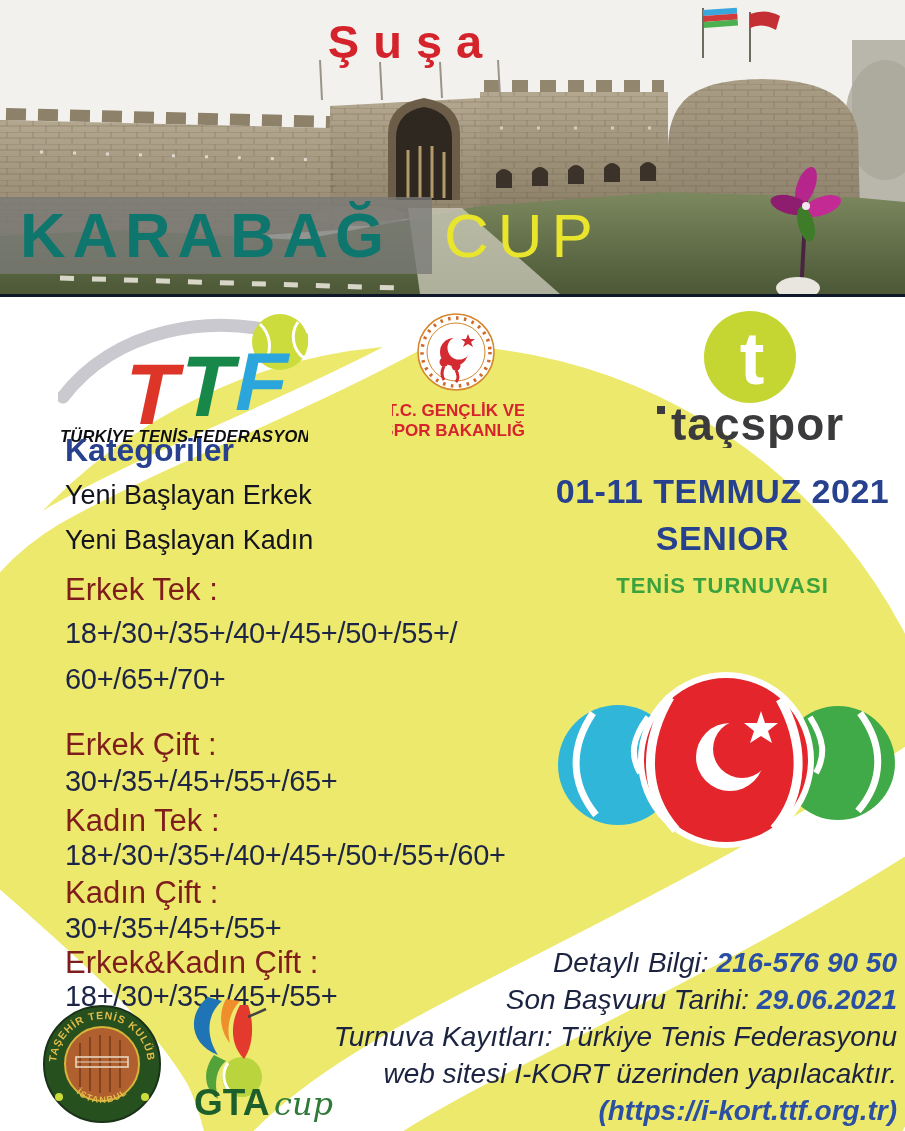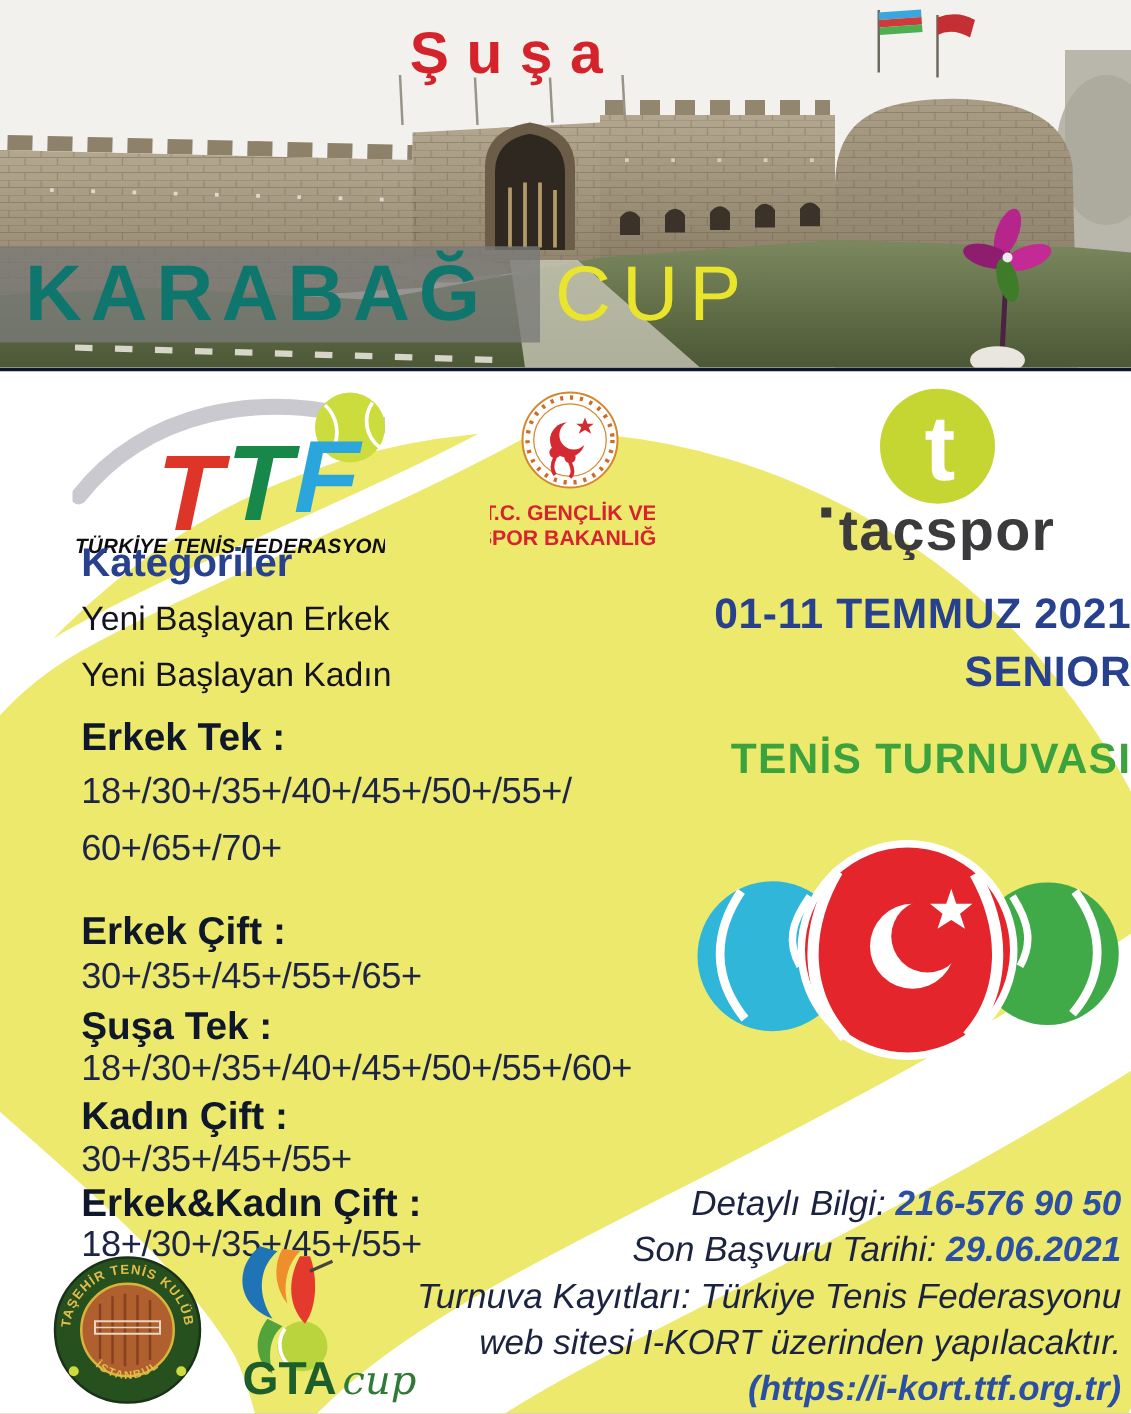--- a/index.html
+++ b/index.html
@@ -25,26 +25,26 @@
   
   .ball-bg{left:0;top:297px;width:905px;height:834px;}
   
   .ttf-logo{left:58px;top:302px;width:250px;height:148px;}
   .ministry-logo{left:392px;top:312px;width:132px;height:134px;}
   .tacspor-logo{left:655px;top:300px;width:235px;height:148px;}
   
   .categories{left:55px;top:432px;width:500px;margin-left:10px;}
   .cat-title{font-size:32px;font-weight:700;color:#27418f;height:48px;}
   .cat-body{font-size:27px;font-weight:400;color:#14141f;}
-  .cat-head{font-size:31px;font-weight:700;color:#0f172a;}
+  .cat-head{font-size:31px;font-weight:400;color:#7f1d1d;}
   .cat-num{font-size:29px;font-weight:400;color:#1d2547;letter-spacing:-0.3px;}
   
-  .event{left:540px;top:468px;width:365px;text-align:right;}
+  .event{left:540px;top:468px;width:365px;text-align:center;}
   .event-dates,.event-level{font-size:34px;font-weight:700;color:#27418f;line-height:47px;letter-spacing:0.5px;}
-  .event-name{font-size:34px;font-weight:700;color:#3ba23e;line-height:47px;letter-spacing:1px;margin-top:22px;}
+  .event-name{font-size:22px;font-weight:700;color:#3ba23e;line-height:47px;letter-spacing:1px;}
   
   .balls{left:548px;top:655px;width:360px;height:270px;}
   
   .contact{right:8px;top:944px;width:660px;text-align:right;font-style:italic;}
   .contact .line{font-size:28px;line-height:37px;color:#1b2340;white-space:nowrap;}
   .contact .val{color:#2b4fa2;font-weight:700;}
   
   .atasehir{left:42px;top:1003px;width:120px;height:122px;}
   .gta{left:156px;top:993px;width:200px;height:138px;}
 </style>
@@ -210,21 +210,21 @@
 
   <div class="abs categories">
     <div class="cat-title">Kategoriler</div>
     <div class="cat-body" style="height:45px">Yeni Başlayan Erkek</div>
     <div class="cat-body" style="height:47px">Yeni Başlayan Kadın</div>
     <div class="cat-head" style="height:45px">Erkek Tek :</div>
     <div class="cat-num" style="height:46px">18+/30+/35+/40+/45+/50+/55+/</div>
     <div class="cat-num" style="height:64px">60+/65+/70+</div>
     <div class="cat-head" style="height:38px">Erkek Çift :</div>
     <div class="cat-num" style="height:38px">30+/35+/45+/55+/65+</div>
-    <div class="cat-head" style="height:36px">Şuşa Tek :</div>
+    <div class="cat-head" style="height:36px">Kadın Tek :</div>
     <div class="cat-num" style="height:36px">18+/30+/35+/40+/45+/50+/55+/60+</div>
     <div class="cat-head" style="height:37px">Kadın Çift :</div>
     <div class="cat-num" style="height:33px">30+/35+/45+/55+</div>
     <div class="cat-head" style="height:35px">Erkek&amp;Kadın Çift :</div>
     <div class="cat-num" style="height:34px">18+/30+/35+/45+/55+</div>
   </div>
 
   <div class="abs event">
     <div class="event-dates">01-11 TEMMUZ 2021</div>
     <div class="event-level">SENIOR</div>

